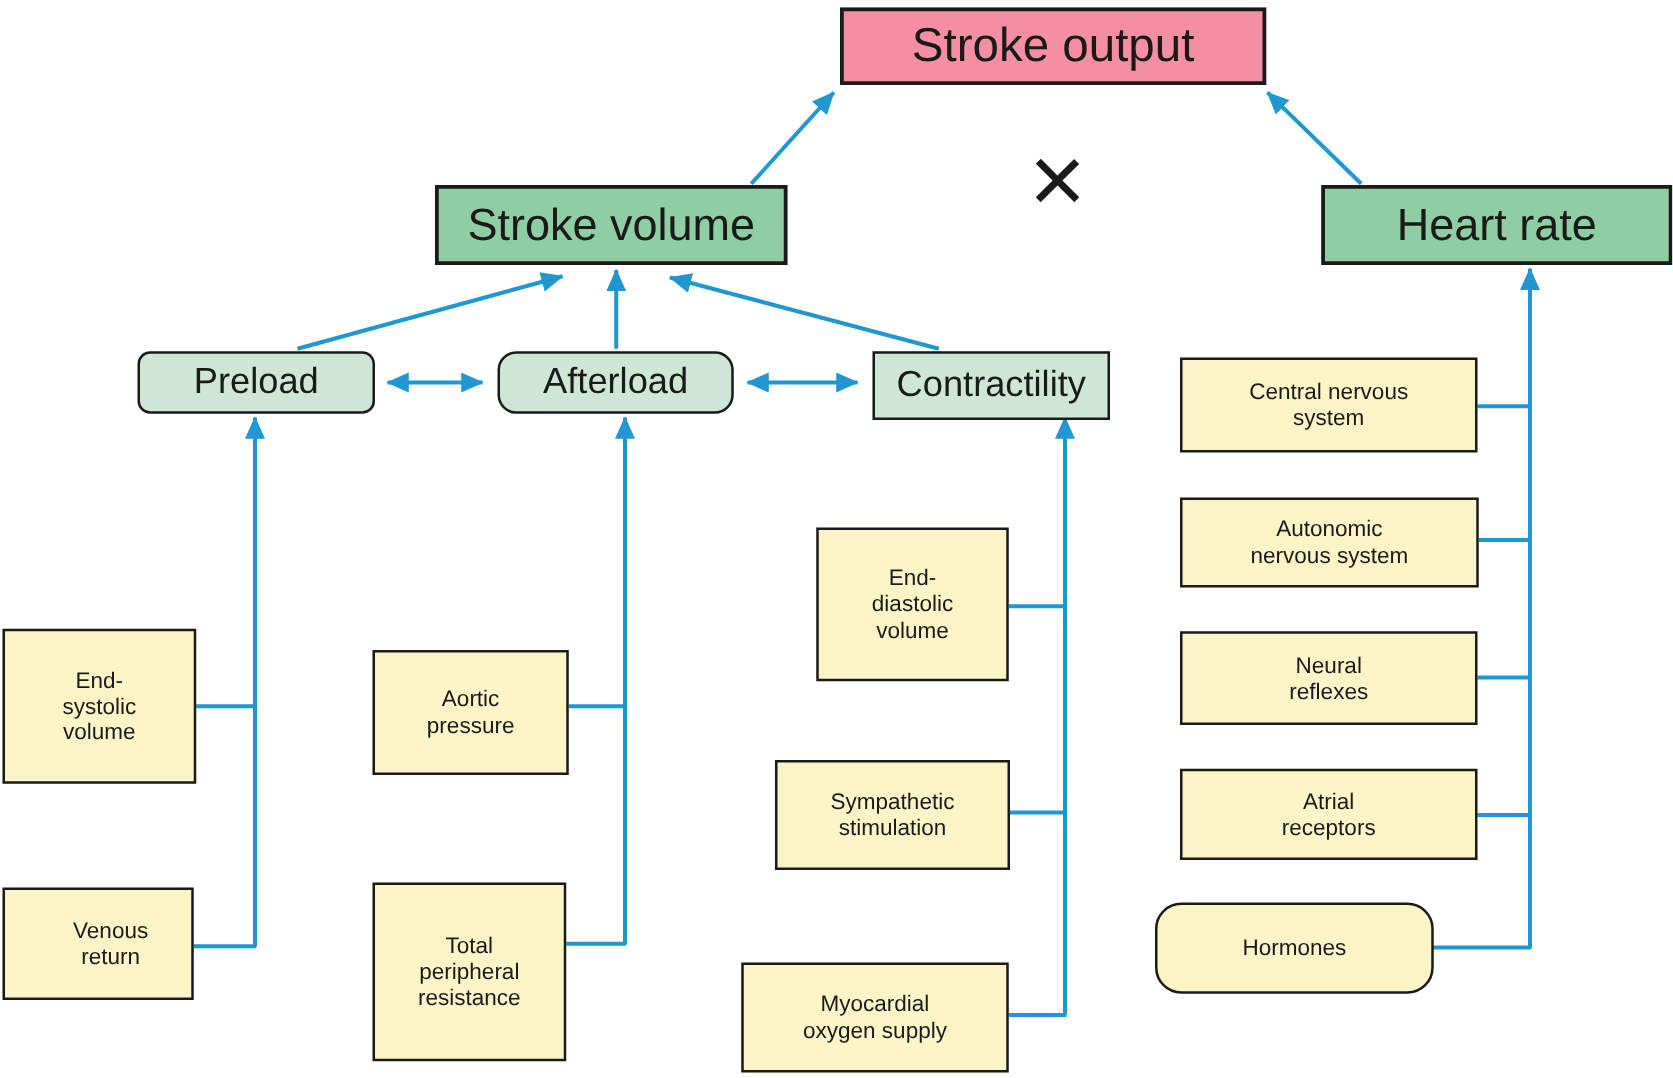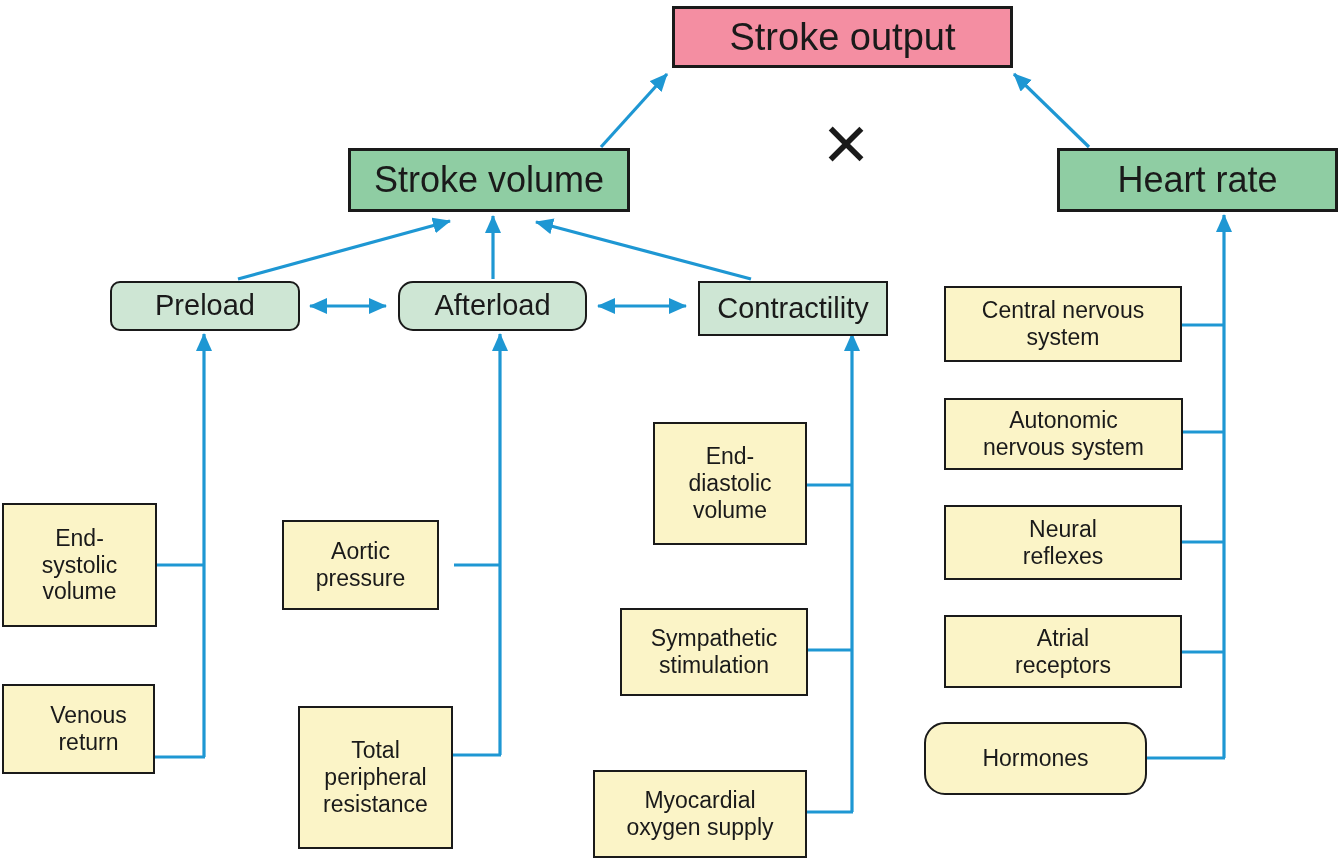--- a/index.html
+++ b/index.html
@@ -15,21 +15,21 @@
   #wires{position:absolute;left:0;top:0;width:1338px;height:862px;}
   .node{
     position:absolute; box-sizing:border-box;
     display:flex; align-items:center; justify-content:center;
     text-align:center; white-space:pre-line; line-height:1.16;
     border:2.5px solid var(--border); background:var(--cream);
   }
   .lvl1{background:var(--pink); border-width:3px; font-size:38px;}
   .lvl2{background:var(--green); border-width:3px; font-size:36px;}
   .lvl3{background:var(--lightgreen); border-width:2.5px; font-size:29px;}
-  .leaf{background:var(--cream); font-size:23px;}
+  .leaf{background:var(--cream); font-size:18px;}
   .operator{
     position:absolute; border:none; background:transparent;
     font-size:78px; font-weight:300; line-height:1;
     display:flex; align-items:center; justify-content:center;
   }
 </style>
 </head>
 <body>
 
 <div id="stage">
@@ -78,24 +78,24 @@
   <div class="node lvl2" style="left:348px;top:148px;width:282px;height:64px;">Stroke volume</div>
   <div class="node lvl2" style="left:1057px;top:148px;width:281px;height:64px;">Heart rate</div>
 
   <div class="node lvl3" style="left:110px;top:281px;width:190px;height:50px;border-radius:10px;">Preload</div>
   <div class="node lvl3" style="left:398px;top:281px;width:189px;height:50px;border-radius:15px;">Afterload</div>
   <div class="node lvl3" style="left:698px;top:281px;width:190px;height:55px;">Contractility</div>
 
   <div class="node leaf" style="left:2px;top:503px;width:155px;height:124px;">End-
 systolic
 volume</div>
-  <div class="node leaf" style="left:2px;top:684px;width:153px;height:90px;padding-left:20px;">Venous
+  <div class="node leaf" style="left:2px;top:710px;width:153px;height:90px;padding-left:20px;">Venous
 return</div>
 
-  <div class="node leaf" style="left:282px;top:520px;width:157px;height:90px;">Aortic
+  <div class="node leaf" style="left:298px;top:520px;width:157px;height:100px;">Aortic
 pressure</div>
   <div class="node leaf" style="left:298px;top:692px;width:155px;height:143px;margin-top:14px;">Total
 peripheral
 resistance</div>
 
   <div class="node leaf" style="left:653px;top:422px;width:154px;height:123px;">End-
 diastolic
 volume</div>
   <div class="node leaf" style="left:620px;top:608px;width:188px;height:88px;">Sympathetic
 stimulation</div>

